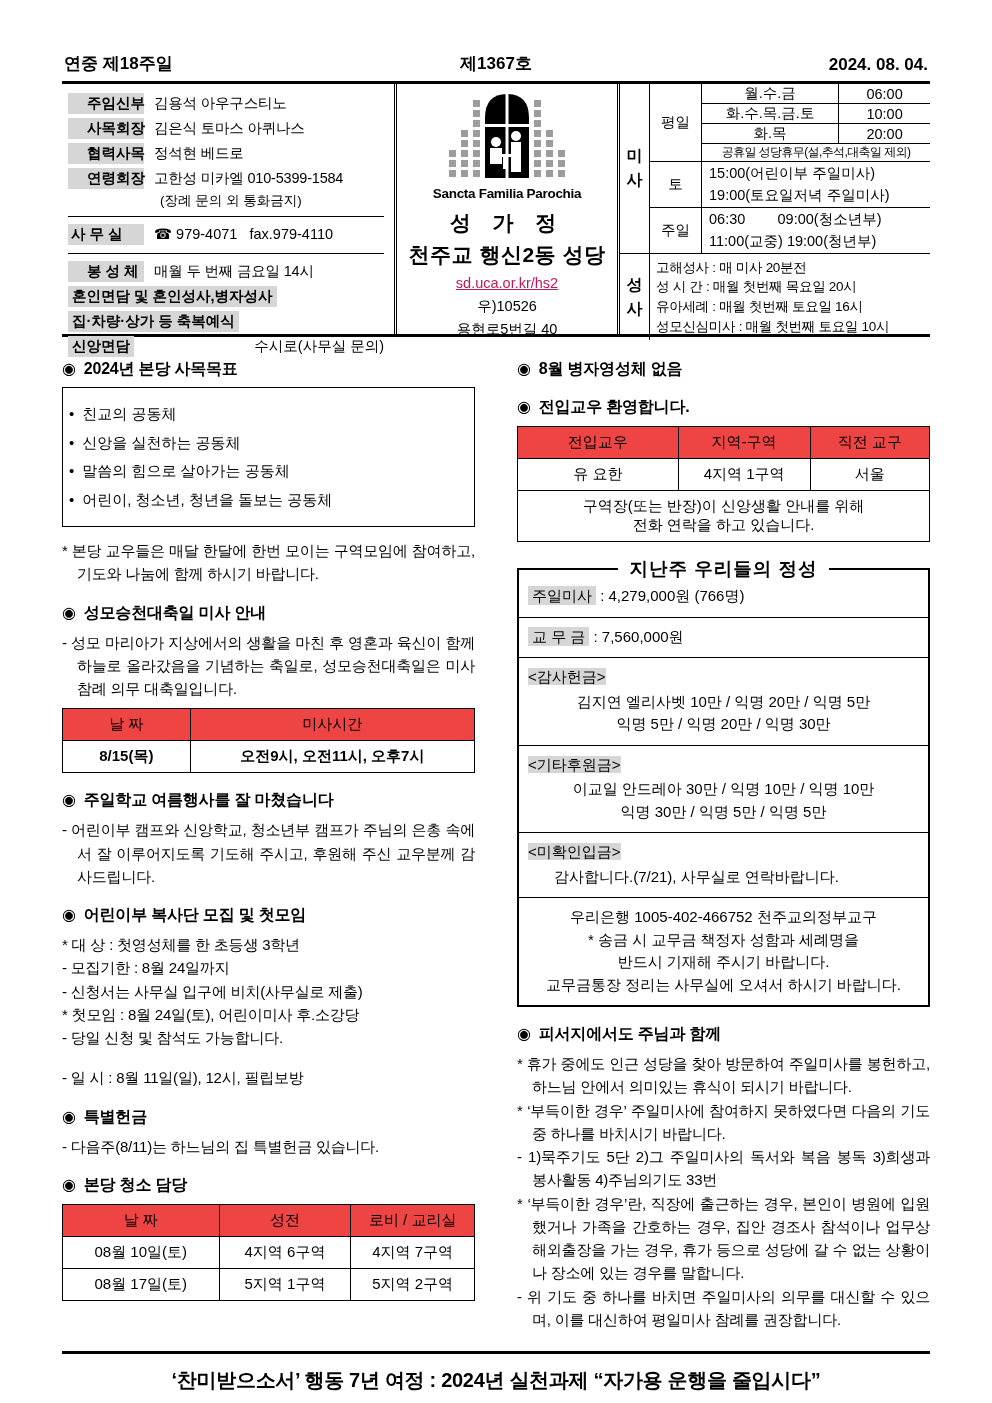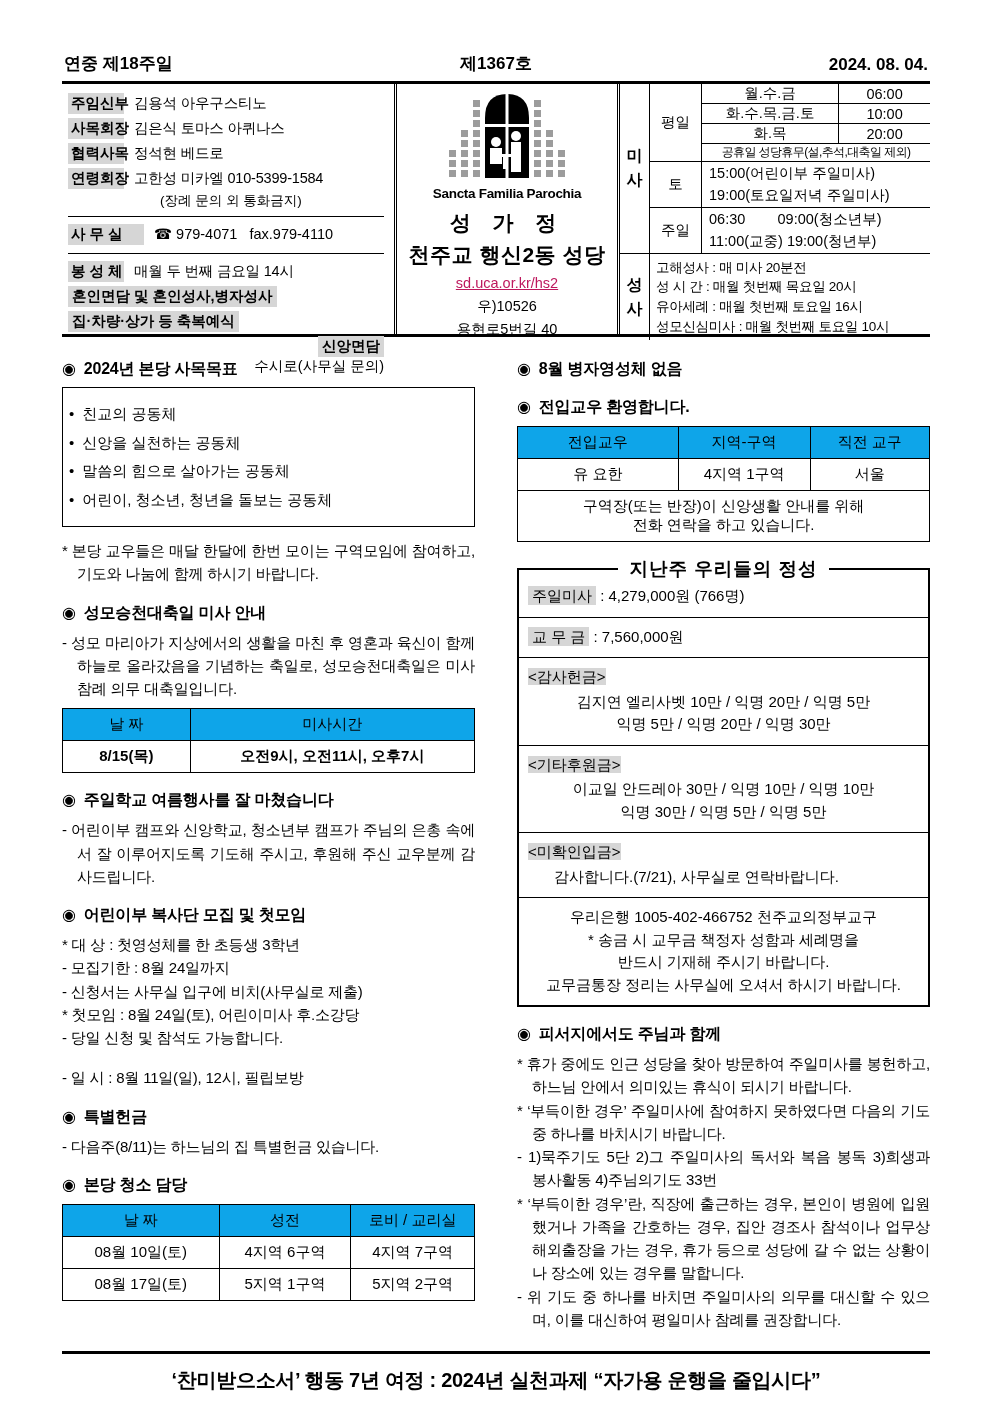--- a/index.html
+++ b/index.html
@@ -10,28 +10,28 @@
   
   .masthead { display:flex; justify-content:space-between; align-items:flex-end; font-weight:bold; font-size:17px; padding:0 2px 6px 2px; }
   .masthead .mid { position:absolute; left:50%; transform:translateX(-50%); }
   .masthead { position:relative; }
 
   
   .info-grid { display:flex; border-top:3px solid #000; border-bottom:3px solid #000; height:256px; }
   .info-left { width:332px; padding:7px 10px 4px 6px; font-size:14.5px; display:flex; flex-direction:column; }
   .hl { background:#d6d6d6; }
   .staff-row { display:flex; margin:2px 0; align-items:baseline; }
-  .staff-row .lb { width:56px; font-weight:bold; padding:1px 3px; margin-right:10px; white-space:nowrap; }
+  .staff-row .lb { width:76px; font-weight:bold; padding:1px 19px; margin-right:10px; white-space:nowrap; }
   .staff-row .val { white-space:nowrap; letter-spacing:-0.2px; }
   .staff-note { margin-left:92px; margin-top:1px; font-size:13.5px; }
   .div-line { border-top:1px solid #000; margin:6px 0 5px 0; }
   .office-row { display:flex; align-items:baseline; margin:2px 0; }
   .office-row .lb { width:76px; font-weight:bold; padding:1px 3px; margin-right:10px; }
   .wide-lb { font-weight:bold; padding:1px 4px; margin:2px 0; align-self:flex-start;text-align:right; }
-  .faith-row { display:flex; justify-content:space-between; align-items:flex-end; margin:2px 0;flex-direction:column; }
+  .faith-row { display:flex; justify-content:space-between; align-items:center; margin:2px 0; }
   .faith-row .lb { font-weight:bold; padding:1px 4px; }
   .pre { white-space:pre-wrap; }
 
   .info-center { width:226px; border-left:3px double #000; border-right:3px double #000; text-align:center; padding-top:8px; }
   .logo-wrap { display:flex; justify-content:center; }
   .latin { font-weight:bold; font-size:13.5px; margin-top:2px; letter-spacing:-0.3px; }
   .pname1 { font-size:21px; font-weight:bold; letter-spacing:8px; margin-top:8px; }
   .pname2 { font-size:21px; font-weight:bold; margin-top:4px; letter-spacing:0.5px; }
   .purl { font-size:14.5px; text-decoration:underline; margin-top:6px; display:inline-block; color:#be185d; }
   .postal { font-size:14.5px; margin-top:5px; }
@@ -65,21 +65,21 @@
   .sec-title .sb { margin-right:8px; }
   .para { font-size:15px; line-height:1.55; text-align:justify; letter-spacing:-0.2px; }
   .hang { padding-left:15px; text-indent:-15px; }
   .goal-box { border:1.5px solid #000; padding:12px 2px; margin-bottom:12px; }
   .goal-item { font-size:15px; line-height:1.9; }
   .goal-item .b { margin:0 8px 0 4px; }
 
   table.doc { border-collapse:collapse; width:100%; margin-top:8px; font-size:15px; }
   table.doc th, table.doc td { border:1px solid #000; padding:6px 4px; text-align:center; }
   table.doc { border:1.5px solid #000; }
-  table.doc th { background:#0ea5e9; font-weight:normal;margin-left:8px; }
+  table.doc th { background:#ef4444; font-weight:normal;margin-left:8px; }
   .bold { font-weight:bold; }
   .tbl-foot { text-align:center; }
 
   
   fieldset.donation { border:2px solid #000; margin-top:14px; padding:0; }
   fieldset.donation legend { margin:0 auto; font-weight:bold; font-size:18.5px; padding:0 12px; text-align:center; letter-spacing:1px; }
   .don-row { border-top:1.5px solid #000; padding:8px 9px 9px 9px; font-size:15px; line-height:1.5; }
   .don-row:first-of-type { border-top:none; padding-top:4px; }
   .don-inline .lb { padding:1px 4px; font-weight:normal; }
   .don-lines { margin-top:2px; }

